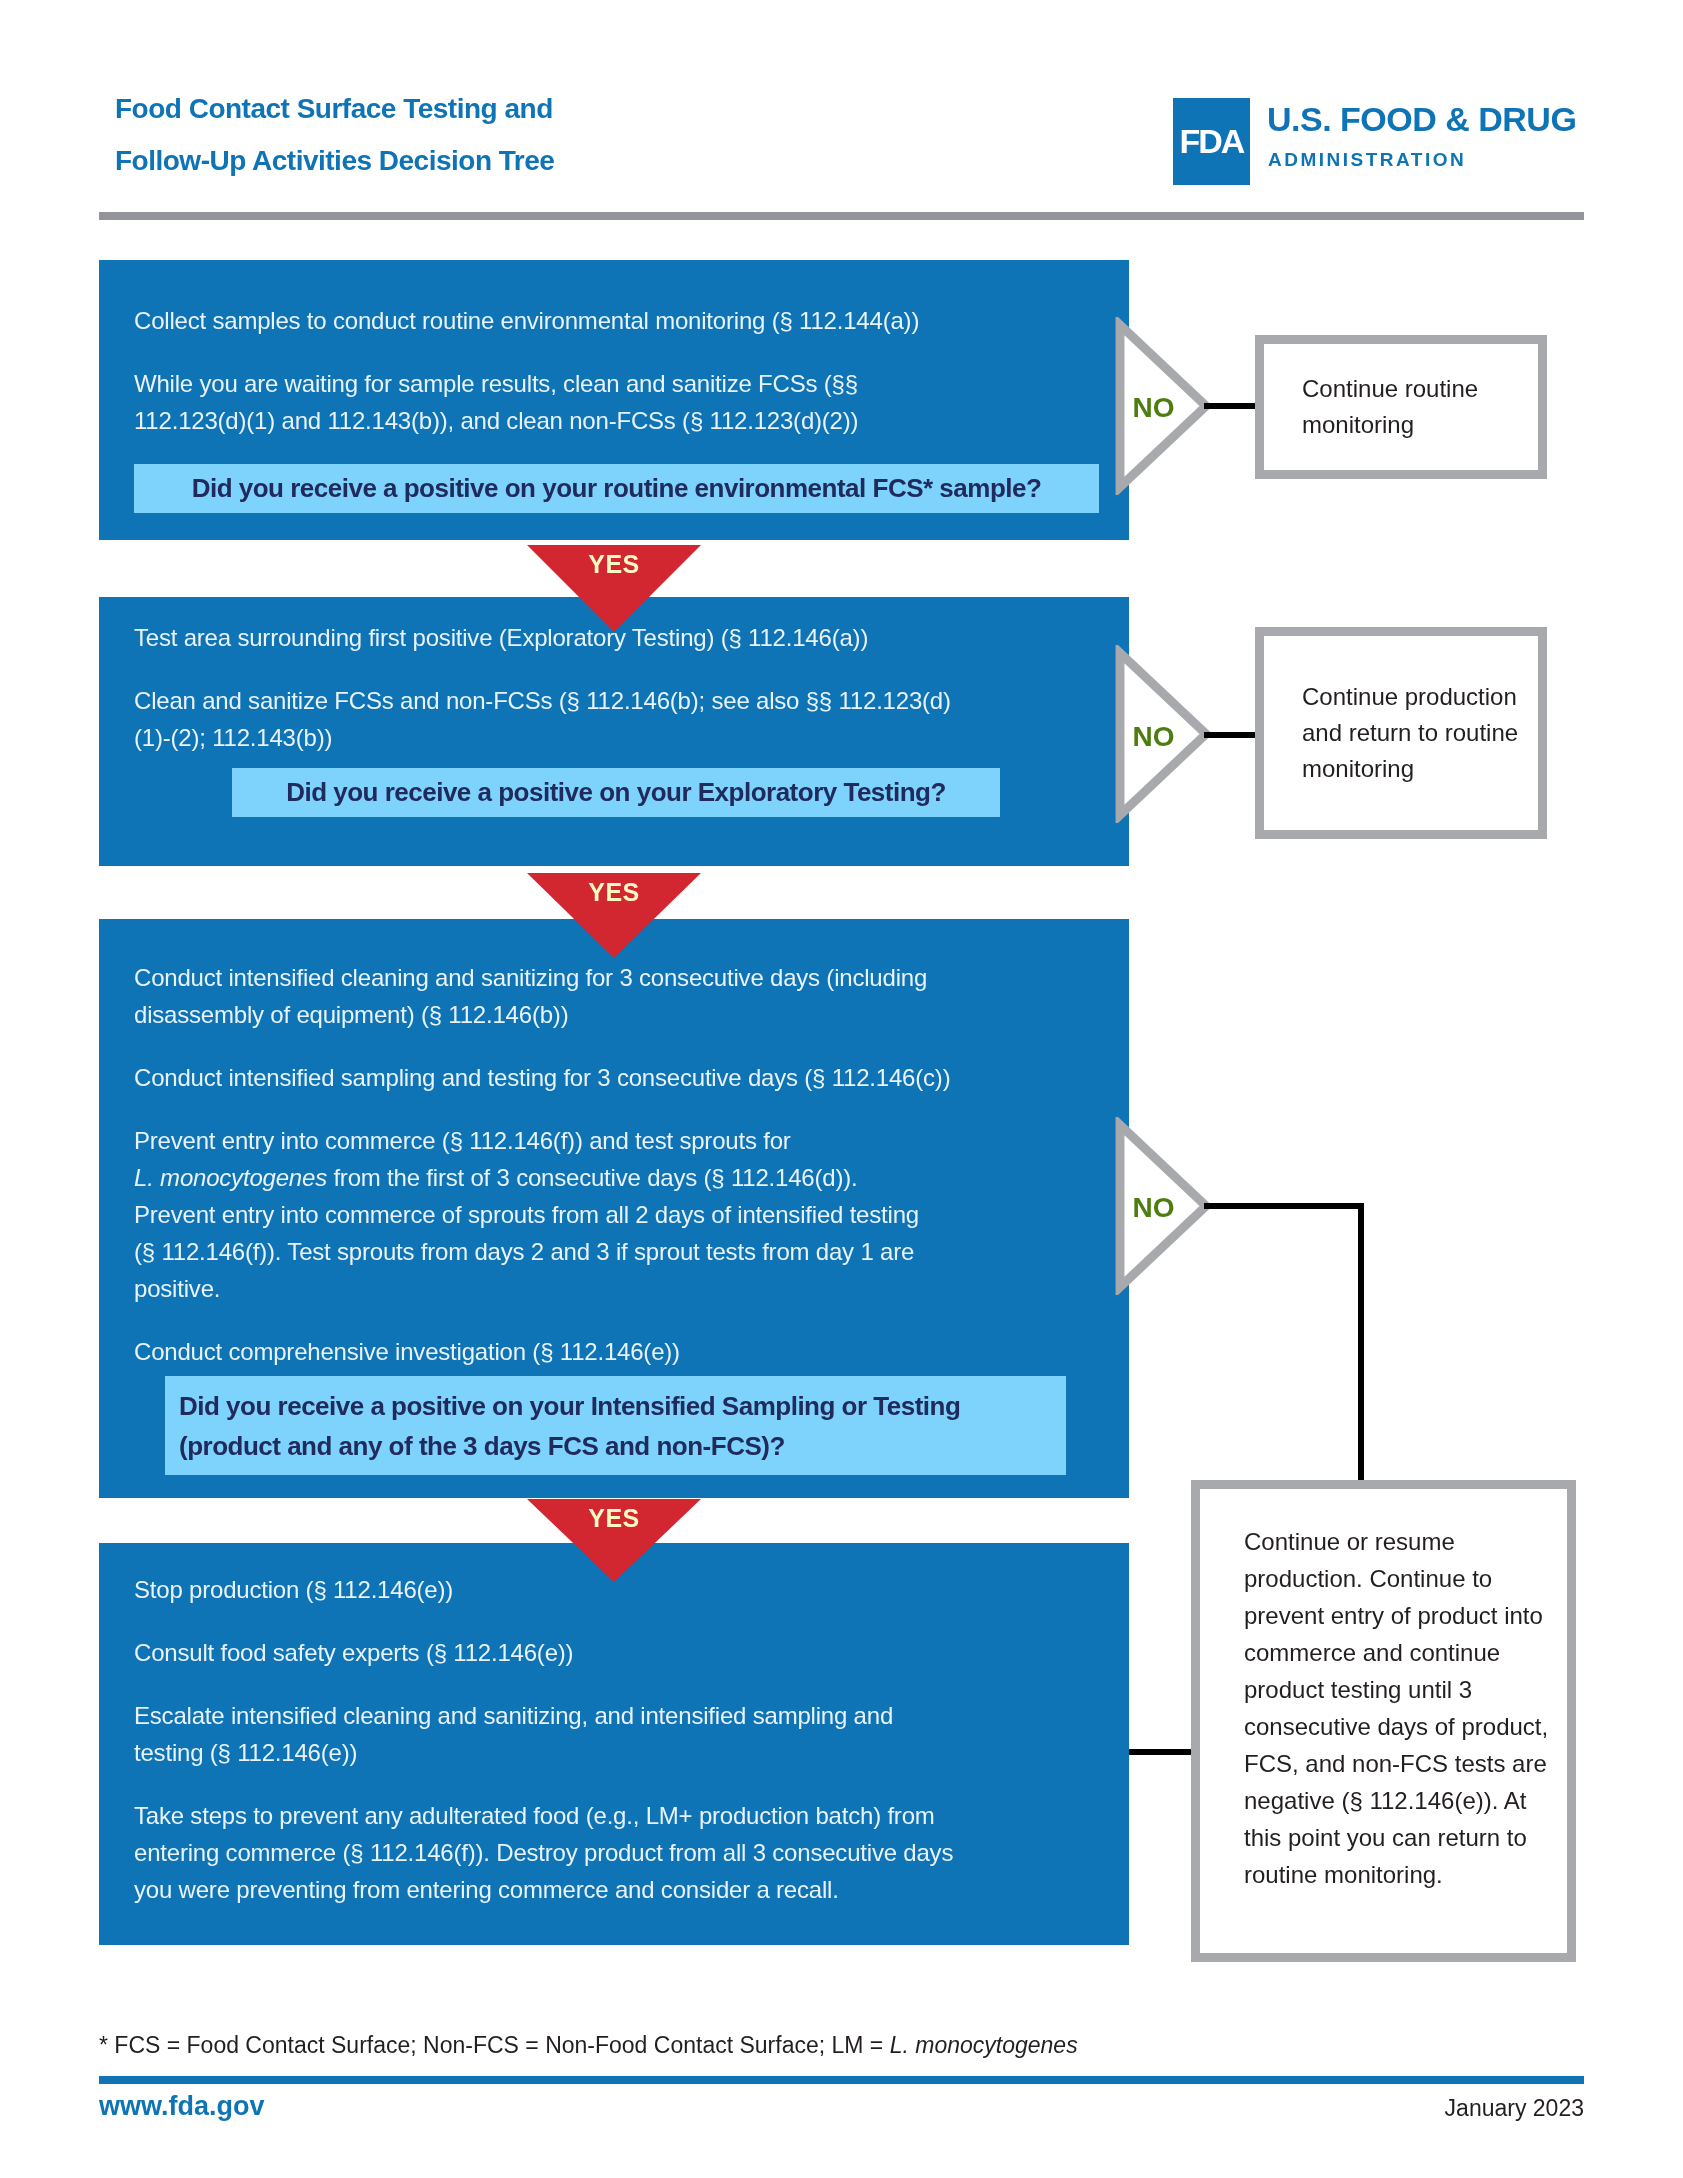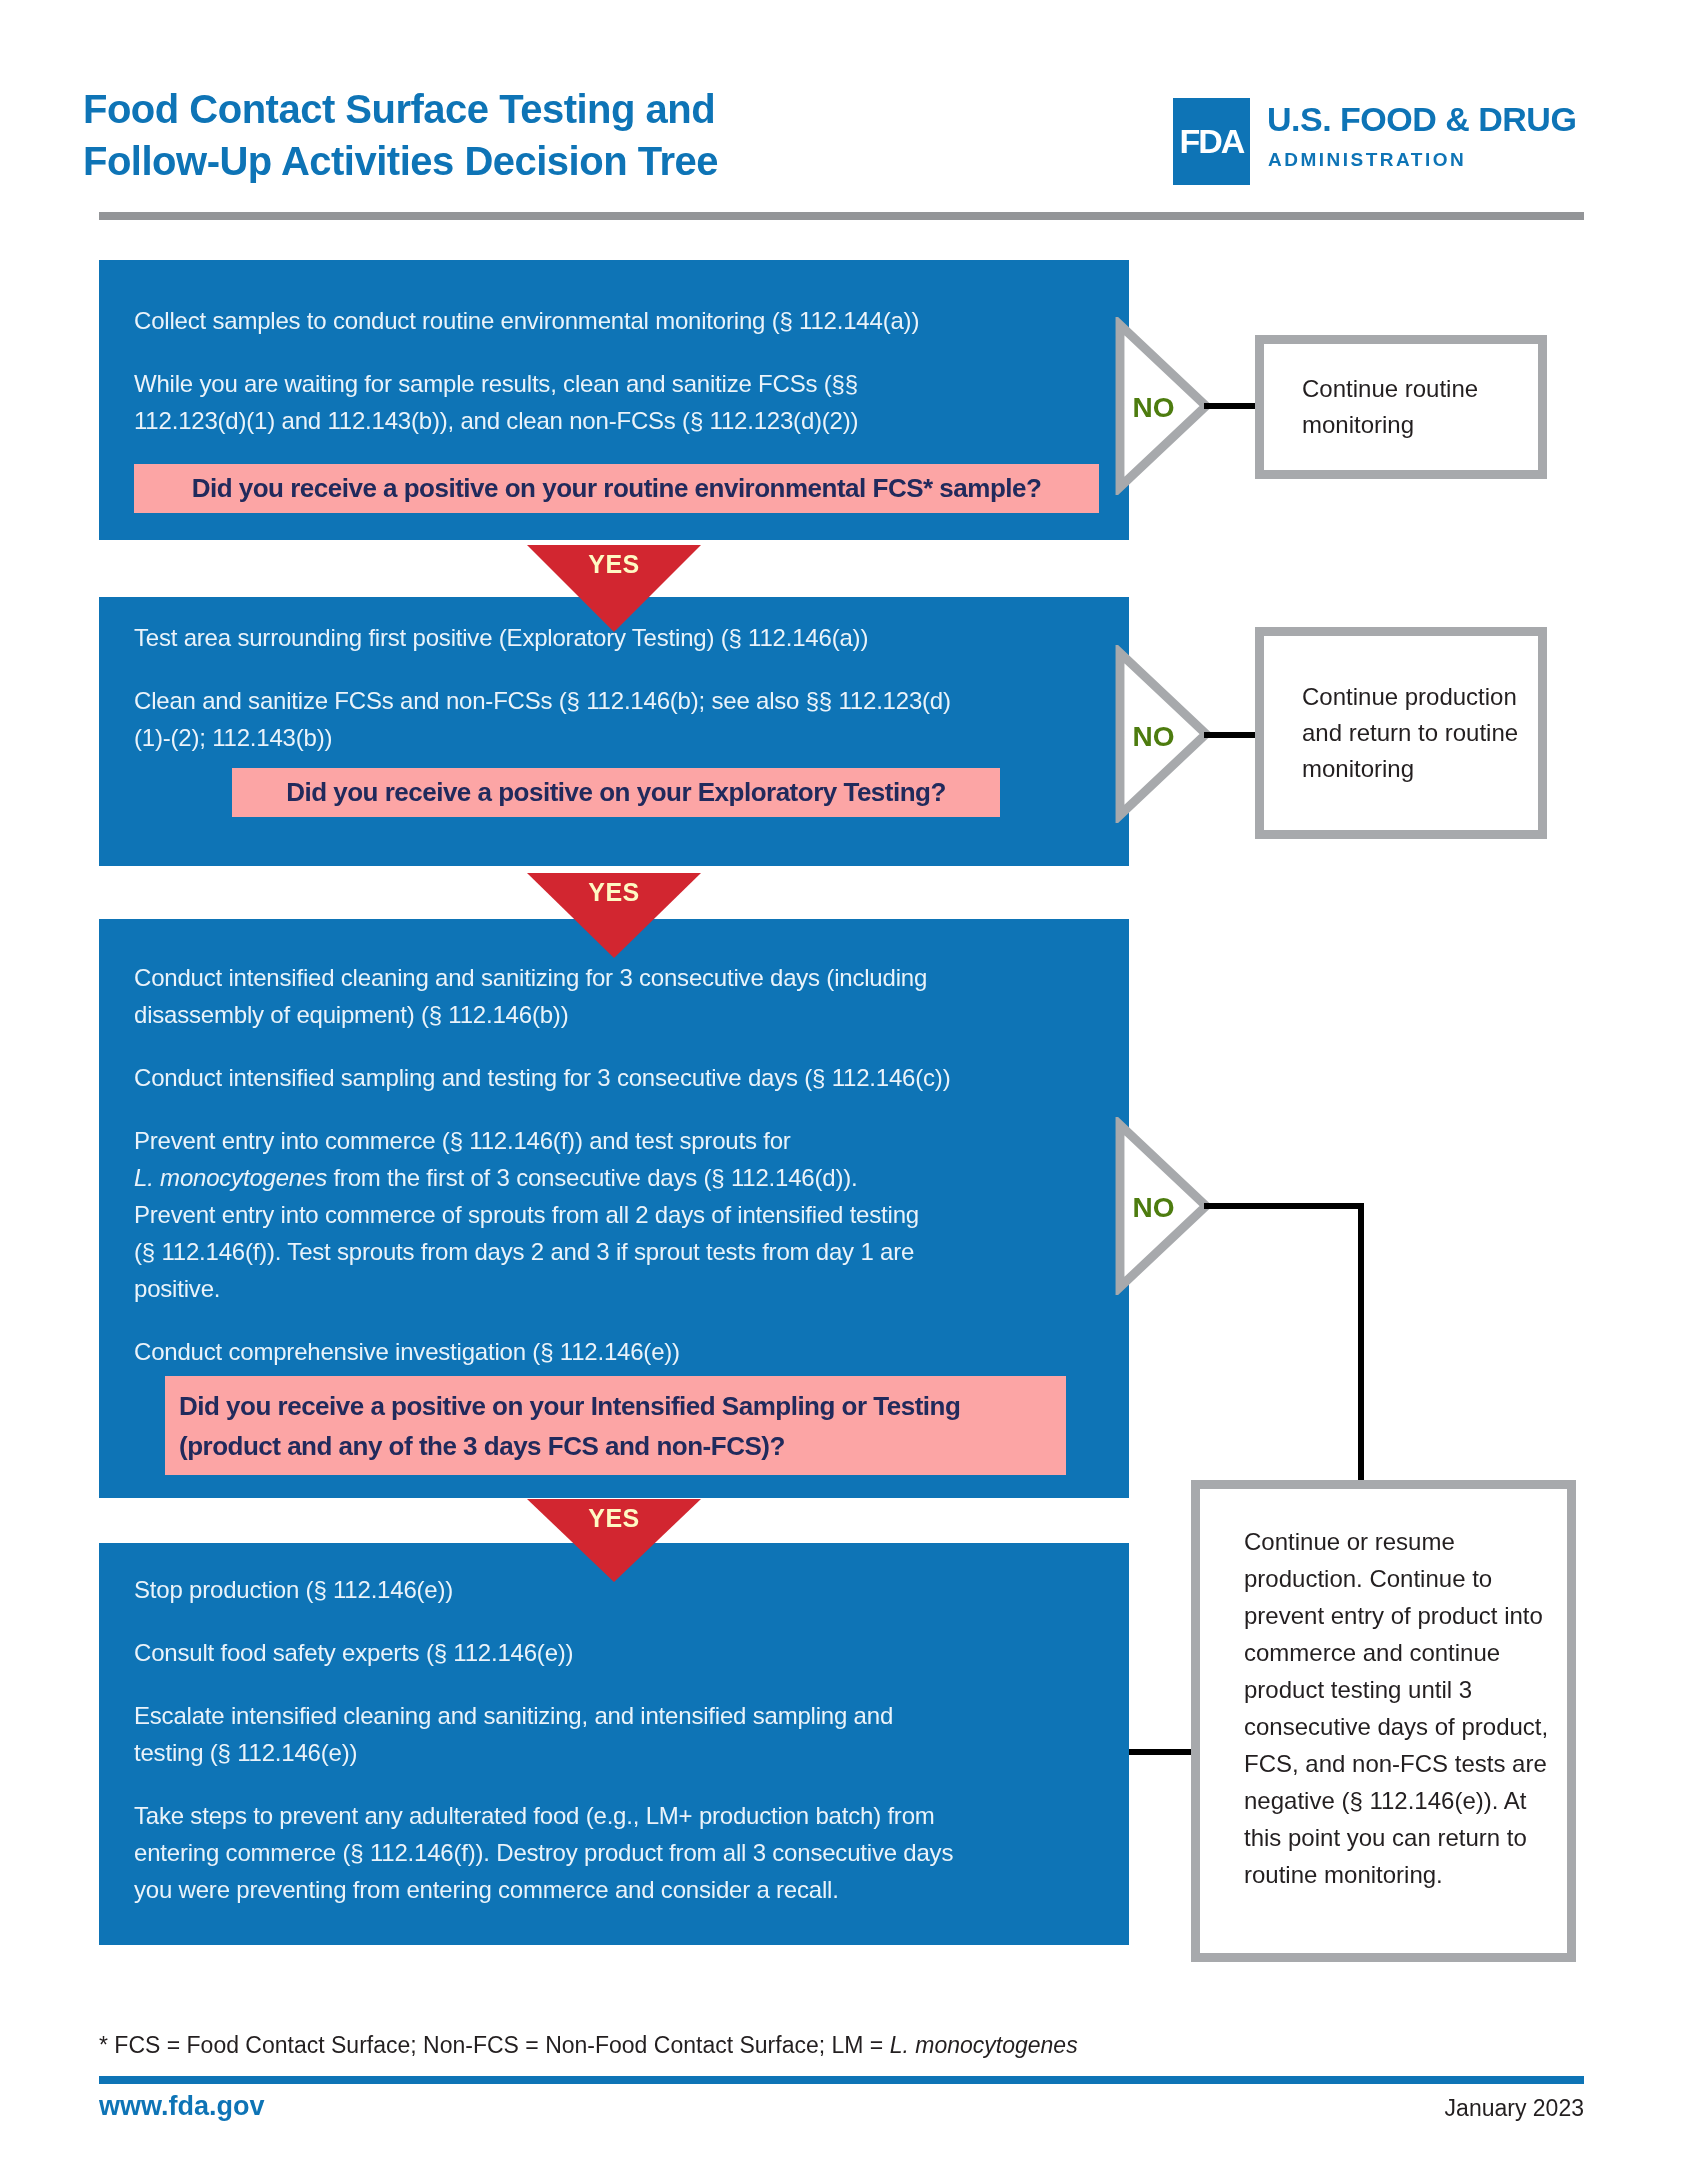--- a/index.html
+++ b/index.html
@@ -1,35 +1,35 @@
 <!DOCTYPE html>
 <html><head>
 <meta charset="utf-8">
 <style>
   html,body{margin:0;padding:0;background:#ffffff;}
   #page{
     position:relative;width:1683px;height:2178px;background:#ffffff;overflow:hidden;
     font-family:"Liberation Sans",sans-serif;color:#231f20;
   }
   
-  #title{position:absolute;left:83px;top:83px;font-size:40px;font-weight:bold;
+  #title{position:absolute;left:115px;top:83px;font-size:28px;font-weight:bold;
     color:#0e74b6;line-height:52px;letter-spacing:-0.5px;}
   #logo-box{position:absolute;left:1173px;top:98px;width:77px;height:87px;background:#0e74b6;
     display:flex;align-items:center;justify-content:center;}
   #logo-box span{color:#ffffff;font-size:34px;font-weight:bold;letter-spacing:-2px;}
   #logo-line1{position:absolute;left:1267px;top:100px;font-size:34px;font-weight:bold;color:#0e74b6;letter-spacing:-0.5px;}
   #logo-line2{position:absolute;left:1268px;top:149px;font-size:19px;font-weight:bold;color:#0e74b6;letter-spacing:2.5px;}
   #header-rule{position:absolute;left:99px;top:212px;width:1485px;height:8px;background:#939598;}
   
   .bluebox{position:absolute;left:99px;width:1030px;background:#0e74b6;box-sizing:border-box;
     padding:0 30px 0 35px;color:#eaf3fa;font-size:24px;letter-spacing:-0.2px;}
   .bluebox p{margin:0;line-height:37px;}
   .pgap{margin-top:26px !important;}
   .line{display:block;}
-  .qbox{background:#fca5a5;color:#212a5c;font-weight:bold;font-size:26px;letter-spacing:-0.5px;}
+  .qbox{background:#7dd3fc;color:#212a5c;font-weight:bold;font-size:26px;letter-spacing:-0.5px;}
   .qbox.single{height:49px;line-height:49px;text-align:center;}
   
   .yes-arrow{position:absolute;left:527px;width:174px;background:#d22630;
     clip-path:polygon(0 0,100% 0,50% 100%);text-align:center;}
   .yes-arrow span{color:#fef9c3;font-weight:bold;font-size:25px;letter-spacing:0.5px;display:inline-block;margin-top:5px;}
   
   .no-svg{position:absolute;left:1115px;width:99px;height:178px;}
   .no-label{position:absolute;left:1123px;width:61px;text-align:center;font-size:28px;font-weight:bold;color:#4d7c0f;}
   
   .conn{position:absolute;background:#000000;}

